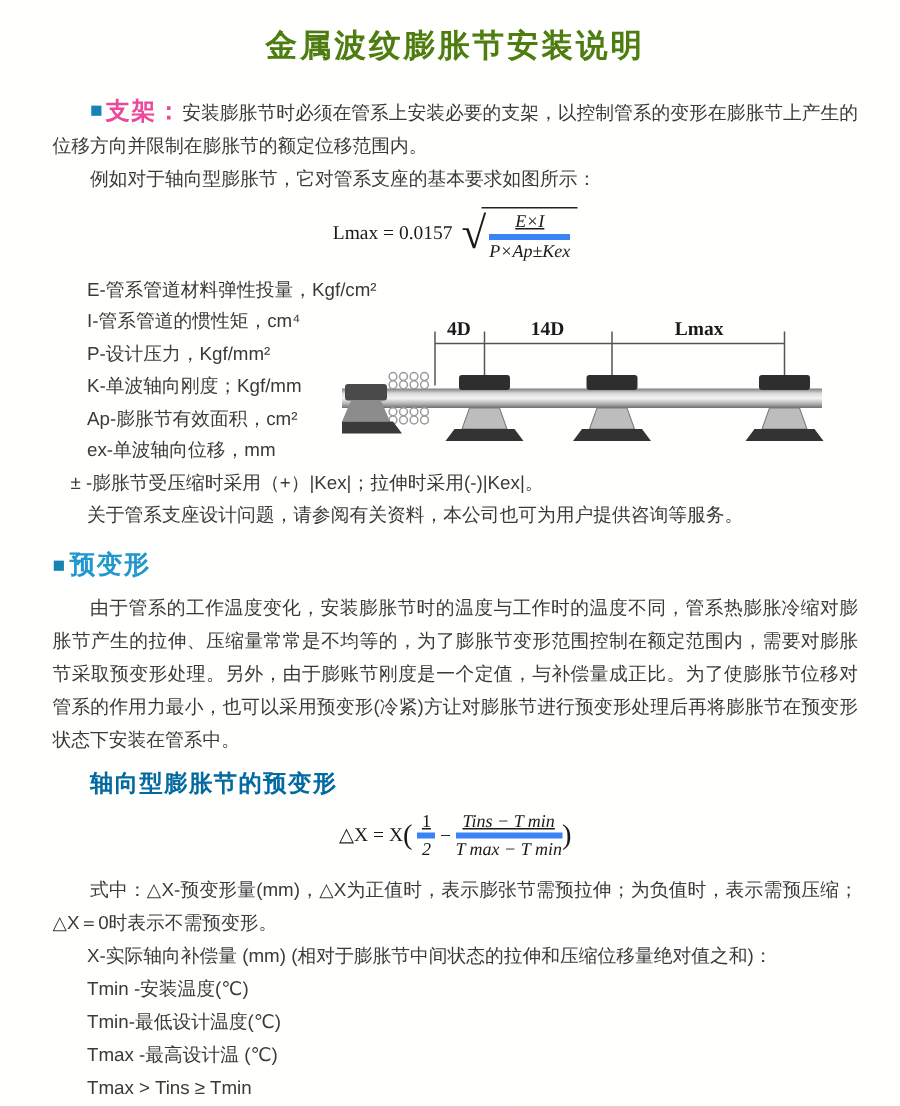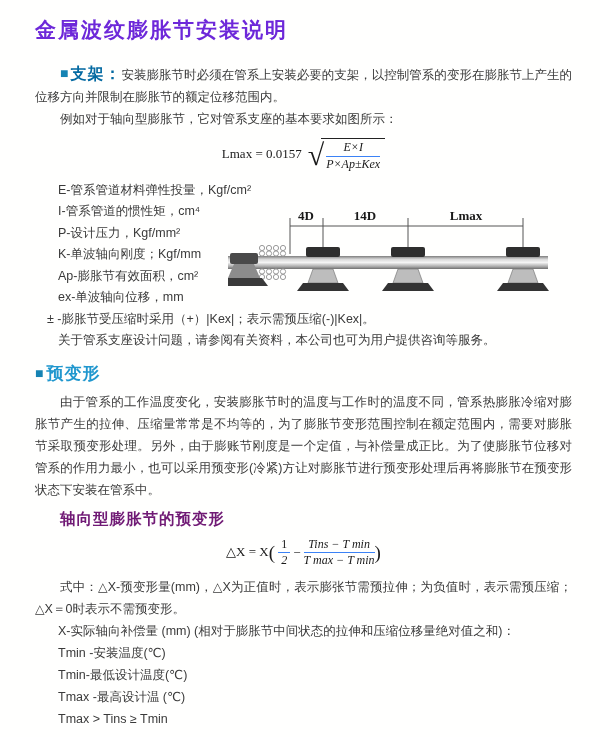--- a/index.html
+++ b/index.html
@@ -5,21 +5,21 @@
   * { margin:0; padding:0; box-sizing:border-box; }
   html,body { background:#ffffff; }
   body {
     width:600px; height:737px; overflow:hidden;
     font-family:"Liberation Sans","DejaVu Sans",sans-serif;
     color:#3b3b3b;
   }
   .page { width:600px; height:737px; padding:12px 28px 0 35px; background:#fffffe; }
 
   .doc-title {
-    font-size:21px; font-weight:bold; color:#6d28d9;
+    text-align:center; font-size:21px; font-weight:bold; color:#4d7c0f;
     letter-spacing:2px; margin:4px 0 18px 0;
   }
 
   p.body-line { font-size:12.5px; line-height:22px; color:#3a3a3a; text-align:justify; }
   .indent-first { text-indent:2em; }
 
   .sq { font-size:14px; vertical-align:1px; margin-right:2px; }
   .sect-head-inline { font-size:16px; font-weight:bold; letter-spacing:1px; }
 
   .section-heading { font-size:17px; font-weight:bold; letter-spacing:1px; margin:10px 0 6px 0; }
@@ -27,21 +27,21 @@
 
   
   .formula {
     text-align:center; font-family:"Liberation Serif","DejaVu Serif",serif;
     color:#1a1a1a; margin:8px 0; font-size:13px;
   }
   .f-bold { font-weight:normal; }
   .radical { font-size:30px; font-weight:400; line-height:1; vertical-align:middle; margin:0 -3px 0 6px; }
   .under-root { display:inline-block; border-top:1.5px solid #222; vertical-align:middle; padding:2px 5px 0 5px; }
   .frac { display:inline-block; text-align:center; vertical-align:middle; font-style:italic; line-height:1.15; font-size:12px; }
-  .frac .num { display:block; border-bottom:1px solid #3b82f6; padding:0 3px 1px 3px; }
+  .frac .num { display:block; border-bottom:4px solid #3b82f6; padding:0 3px 1px 3px;text-decoration:underline; }
   .frac .den { display:block; padding-top:1px; }
   .frac-plain .num { font-style:normal; }
   .paren { font-size:19px; vertical-align:middle; font-style:normal; }
   .f-op { vertical-align:middle; margin:0 3px; }
 
   
   .defs-wrap { position:relative; margin-top:2px; }
   .def-line { font-size:12.5px; line-height:21.5px; color:#3a3a3a; white-space:nowrap; }
   .ml1 { margin-left:23px; }
   .ml-pm { margin-left:12px; }
@@ -49,36 +49,36 @@
 
   svg text { font-family:"Liberation Serif","DejaVu Serif",serif; font-weight:bold; }
 </style>
 </head>
 <body>
 
 <div class="page">
 
   <h1 class="doc-title">金属波纹膨胀节安装说明</h1>
 
-  <p class="body-line indent-first"><span class="sq" style="color:#1583b3">■</span><span class="sect-head-inline" style="color:#0369a1">支架：</span><span>安装膨胀节时必须在管系上安装必要的支架，以控制管系的变形在膨胀节上产生的位移方向并限制在膨胀节的额定位移范围内。</span></p>
+  <p class="body-line indent-first"><span class="sq" style="color:#1583b3">■</span><span class="sect-head-inline" style="color:#ec4899">支架：</span><span>安装膨胀节时必须在管系上安装必要的支架，以控制管系的变形在膨胀节上产生的位移方向并限制在膨胀节的额定位移范围内。</span></p>
 
   <p class="body-line indent-first">例如对于轴向型膨胀节，它对管系支座的基本要求如图所示：</p>
 
   <div class="formula">
     <span class="f-bold">Lmax = 0.0157</span><span class="radical">√</span><span class="under-root"><span class="frac"><span class="num">E×I</span><span class="den">P×Ap±Kex</span></span></span>
   </div>
 
   <div class="defs-wrap">
     <div class="def-line ml1">E-管系管道材料弹性投量，Kgf/cm²</div>
     <div class="def-line ml1">I-管系管道的惯性矩，cm⁴</div>
     <div class="def-line ml1">P-设计压力，Kgf/mm²</div>
     <div class="def-line ml1">K-单波轴向刚度；Kgf/mm</div>
     <div class="def-line ml1">Ap-膨胀节有效面积，cm²</div>
     <div class="def-line ml1">ex-单波轴向位移，mm</div>
-    <div class="def-line ml-pm">± -膨胀节受压缩时采用（+）|Kex|；表示需预压缩(-)|Kex|。</div>
+    <div class="def-line ml-pm">± -膨胀节受压缩时采用（+）|Kex|；拉伸时采用(-)|Kex|。</div>
     <div class="def-line ml1">关于管系支座设计问题，请参阅有关资料，本公司也可为用户提供咨询等服务。</div>
 
     <div class="diagram-box">
       <svg width="348" height="96" viewBox="0 0 348 96">
         <defs>
           <linearGradient id="pipeg" x1="0" y1="0" x2="0" y2="1">
             <stop offset="0" stop-color="#7d7d7d"></stop>
             <stop offset="0.25" stop-color="#d9d9d9"></stop>
             <stop offset="0.5" stop-color="#f4f4f4"></stop>
             <stop offset="0.8" stop-color="#adadad"></stop>
@@ -140,21 +140,21 @@
           <polygon points="275,77 315,77 321,85 269,85" fill="#333333"></polygon>
         </g>
       </svg>
     </div>
   </div>
 
   <h2 class="section-heading" style="color:#2097ce"><span class="sq" style="color:#1583b3">■</span><span>预变形</span></h2>
 
   <p class="body-line indent-first">由于管系的工作温度变化，安装膨胀节时的温度与工作时的温度不同，管系热膨胀冷缩对膨胀节产生的拉伸、压缩量常常是不均等的，为了膨胀节变形范围控制在额定范围内，需要对膨胀节采取预变形处理。另外，由于膨账节刚度是一个定值，与补偿量成正比。为了使膨胀节位移对管系的作用力最小，也可以采用预变形(冷紧)方让对膨胀节进行预变形处理后再将膨胀节在预变形状态下安装在管系中。</p>
 
-  <h3 class="sub-heading" style="color:#701a75">轴向型膨胀节的预变形</h3>
+  <h3 class="sub-heading" style="color:#0369a1">轴向型膨胀节的预变形</h3>
 
   <div class="formula">
     <span class="f-bold">△X = X</span><span class="paren">(</span>
     <span class="frac frac-plain"><span class="num">1</span><span class="den">2</span></span><span class="f-op">−</span><span class="frac"><span class="num">Tins − T min</span><span class="den">T max − T min</span></span><span class="paren">)</span>
   </div>
 
   <p class="body-line indent-first">式中：△X-预变形量(mm)，△X为正值时，表示膨张节需预拉伸；为负值时，表示需预压缩；△X＝0时表示不需预变形。</p>
 
   <div class="def-line ml1" style="line-height:22px">X-实际轴向补偿量 (mm) (相对于膨胀节中间状态的拉伸和压缩位移量绝对值之和)：</div>
   <div class="def-line ml1" style="line-height:22px">Tmin -安装温度(℃)</div>

